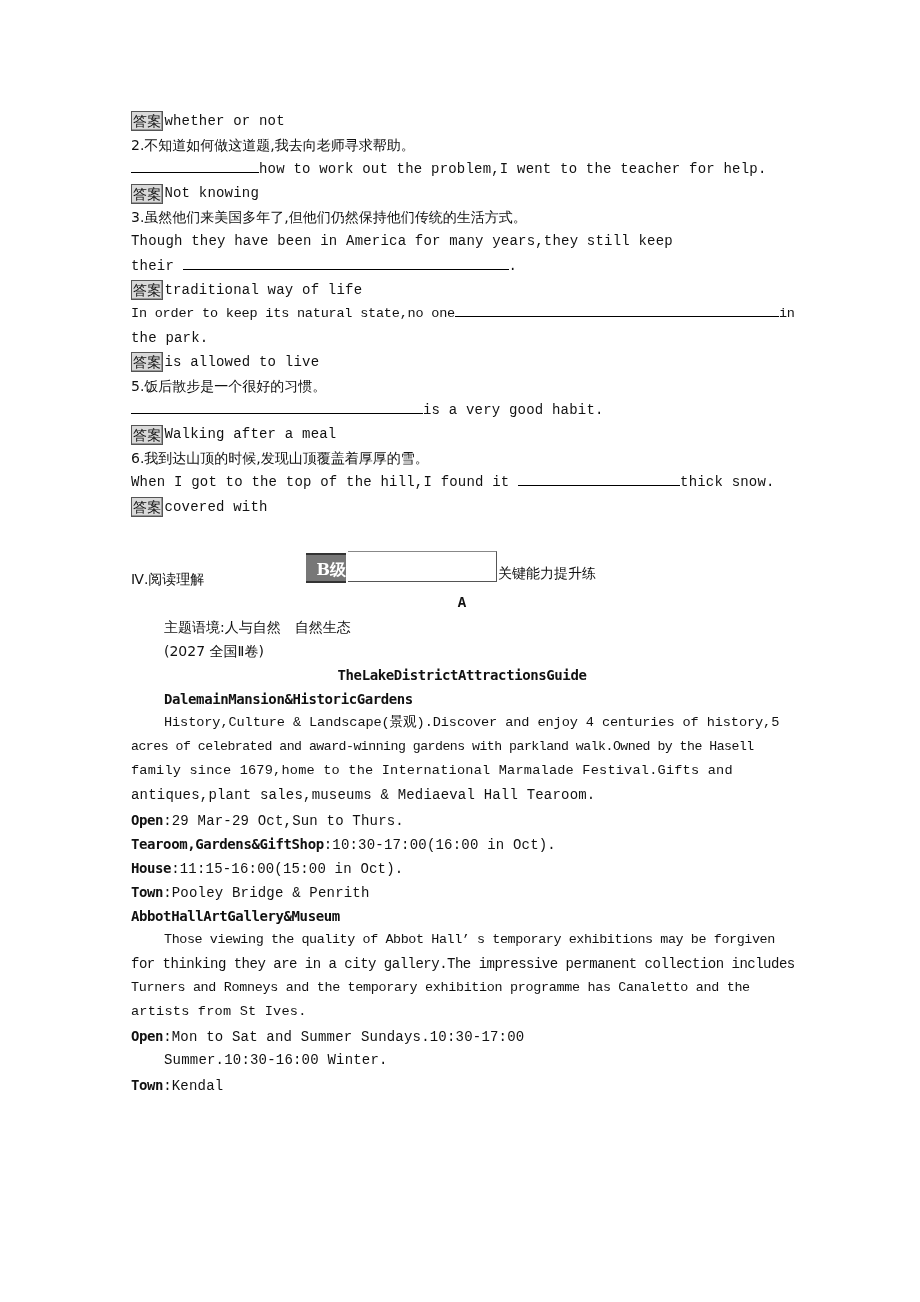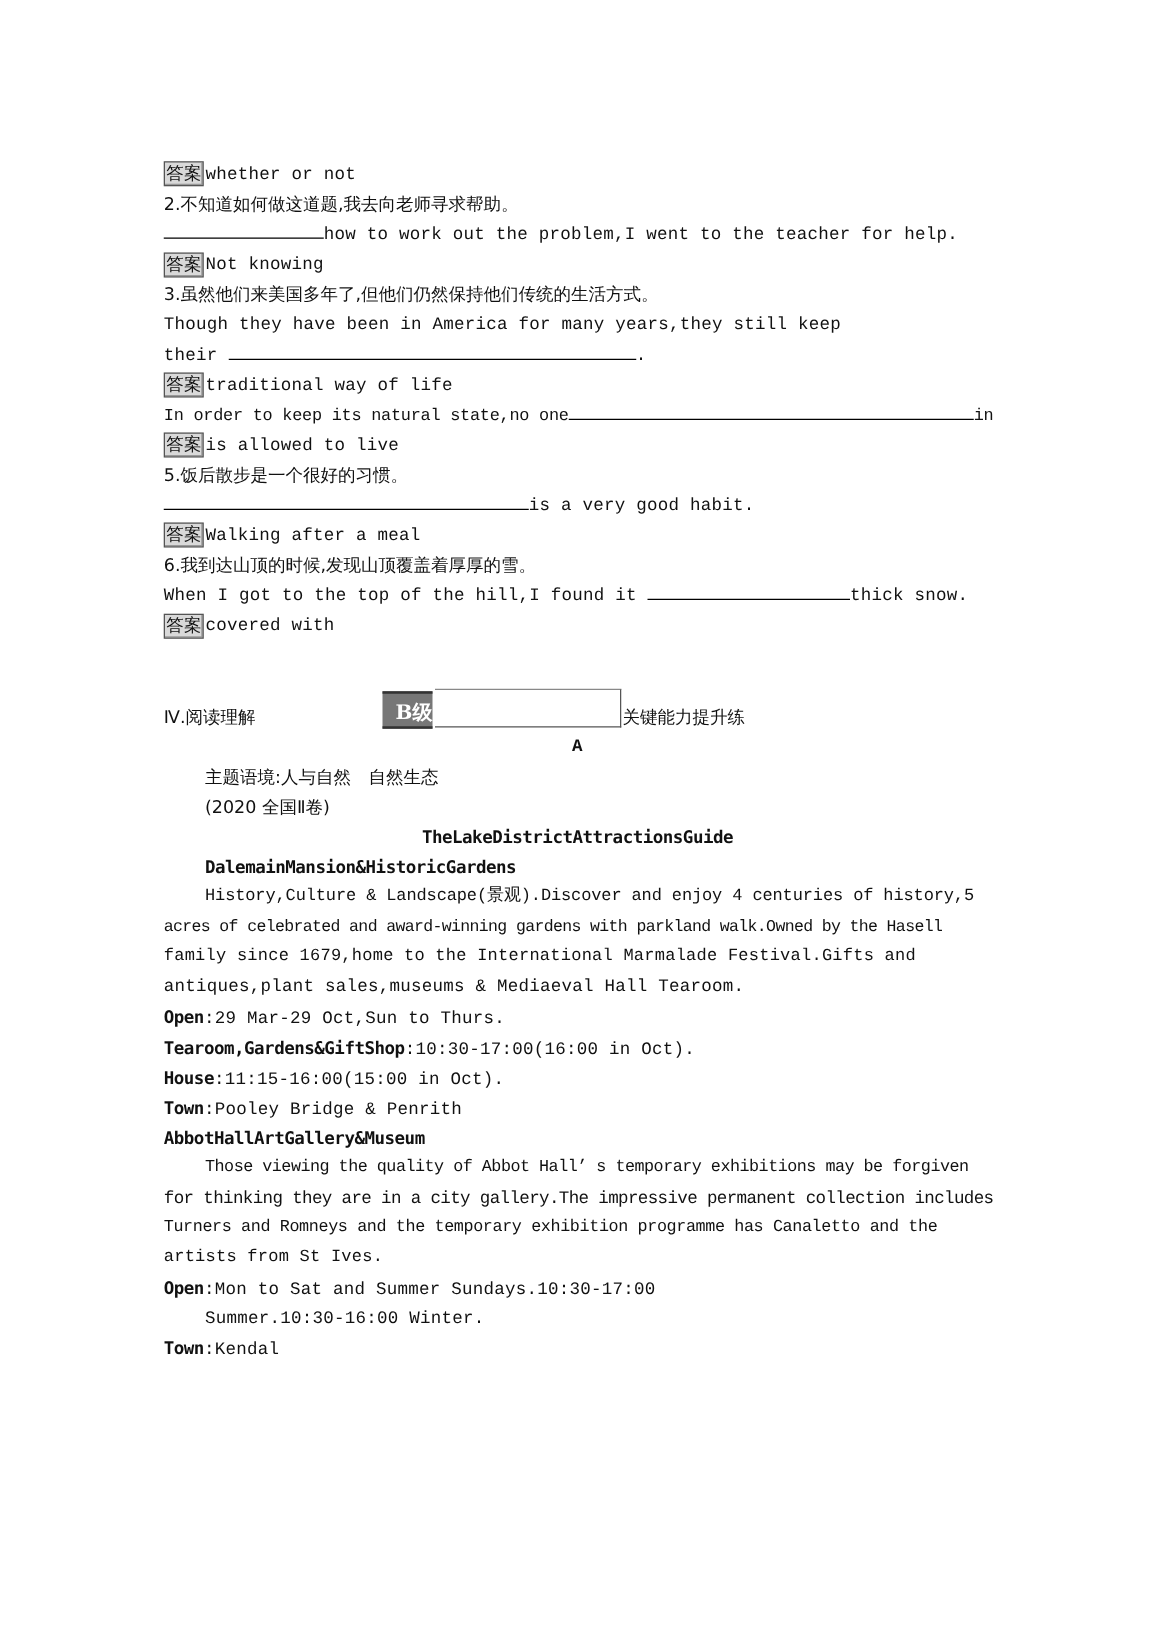--- a/index.html
+++ b/index.html
@@ -1,18 +1,18 @@
 <!DOCTYPE html>
 <html><head>
 <meta charset="utf-8">
 <style>
   html, body { margin: 0; padding: 0; background: #ffffff; }
   body { width: 920px; height: 1302px; position: relative; overflow: hidden;
          font-family: "DejaVu Sans Mono", "Liberation Mono", monospace; color: #111; }
-  .page { position: absolute; left: 131px; top: 128px; width: 662px; }
+  .page { position: absolute; left: 131px; top: 109px; width: 662px; }
   .line { height: 24.1px; line-height: 24.1px; font-size: 14px; white-space: nowrap; }
   .mono { font-family: "Liberation Mono", "DejaVu Sans Mono", monospace; letter-spacing: 0.2px; }
   .badge { display: inline-block; border: 1px solid #555; background: #d9d9d9;
            font-family: "DejaVu Sans", sans-serif; font-size: 14px; line-height: 18px;
            height: 18px; padding: 0 1px; vertical-align: middle; margin-right: 1px;
            box-shadow: inset -1px -1px 0 #999; }
   .blank { display: inline-block; border-bottom: 1px solid #000; height: 14px; vertical-align: baseline; }
   .cn { font-family: "DejaVu Sans", sans-serif; font-size: 14px; }
   .indent { padding-left: 33px; }
   .center { text-align: center; }
@@ -47,20 +47,21 @@
   <div class="line mono">
     <span>their </span><span class="blank" style="width:326px"></span><span>.</span>
   </div>
   <div class="line mono">
     <span class="badge">答案</span><span>traditional way of life</span>
   </div>
 
   <div class="line mono" style="font-size:13.5px;letter-spacing:-0.2px">
     <span>In order to keep its natural state,no one</span><span class="blank" style="width:324px"></span><span>in</span>
   </div>
+  <div class="line mono">the park.</div>
   <div class="line mono">
     <span class="badge">答案</span><span>is allowed to live</span>
   </div>
 
   <div class="line cn">5.饭后散步是一个很好的习惯。</div>
   <div class="line mono">
     <span class="blank" style="width:292px"></span><span>is a very good habit.</span>
   </div>
   <div class="line mono">
     <span class="badge">答案</span><span>Walking after a meal</span>
@@ -72,21 +73,21 @@
   </div>
   <div class="line mono">
     <span class="badge">答案</span><span>covered with</span>
   </div>
 
   <div class="gap-level"></div>
 
   <div class="line cn">Ⅳ.阅读理解</div>
   <div class="line mono center" style="font-weight:bold">A</div>
   <div class="line cn indent">主题语境:人与自然　自然生态</div>
-  <div class="line cn indent">(2020 全国Ⅱ卷)</div>
+  <div class="line cn indent">(2027 全国Ⅱ卷)</div>
   <div class="line bold center">TheLakeDistrictAttractionsGuide</div>
   <div class="line bold indent">DalemainMansion&amp;HistoricGardens</div>
 
   <div class="line mono indent" style="font-size:13.6px;letter-spacing:-0.1px">History,Culture &amp; Landscape(景观).Discover and enjoy 4 centuries of history,5</div>
   <div class="line mono" style="font-size:13.2px;letter-spacing:-0.5px">acres of celebrated and award-winning gardens with parkland walk.Owned by the Hasell</div>
   <div class="line mono" style="font-size:13.6px">family since 1679,home to the International Marmalade Festival.Gifts and</div>
   <div class="line mono" style="font-size:14px">antiques,plant sales,museums &amp; Mediaeval Hall Tearoom.</div>
 
   <div class="line mono">
     <span class="bold">Open</span><span>:29 Mar-29 Oct,Sun to Thurs.</span>

